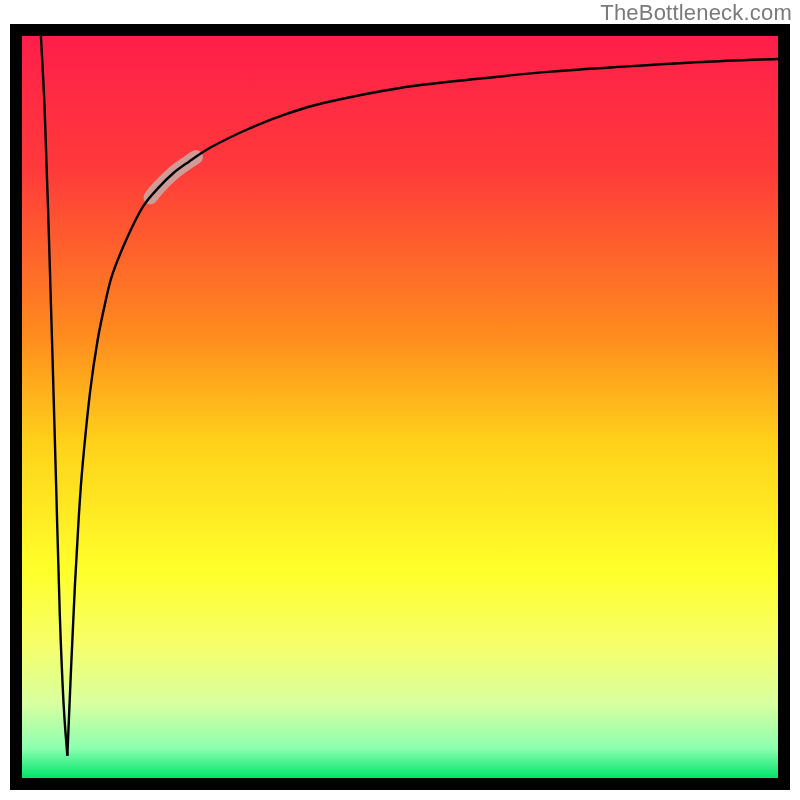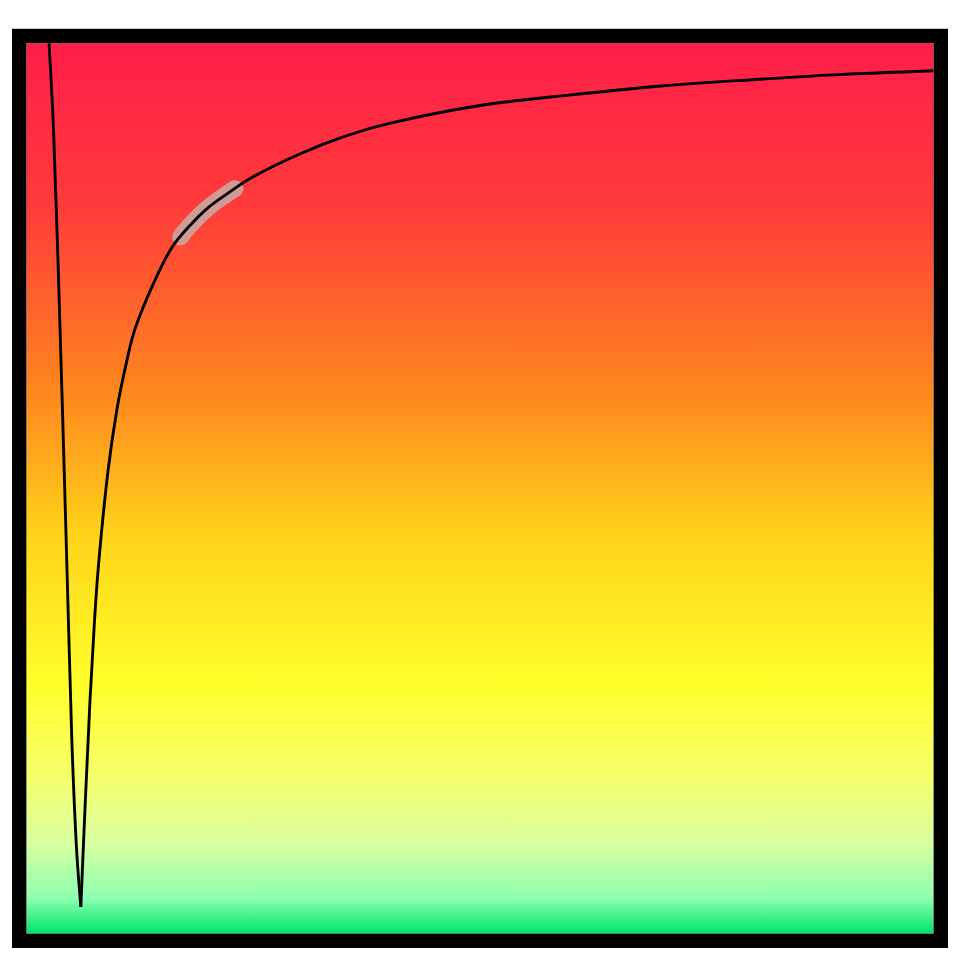--- a/index.html
+++ b/index.html
@@ -29,20 +29,21 @@
   svg {
     position: absolute;
     left: 0;
     top: 0;
   }
 </style>
 </head>
 <body>
 
 <div class="stage">
+  <div class="attribution">TheBottleneck.com</div>
 
   <svg id="chart-svg" width="800" height="800" viewBox="0 0 800 800">
     <defs>
       <linearGradient id="bg-grad" x1="0" y1="0" x2="0" y2="1">
           <stop offset="0.0%" stop-color="#ff1e4a"></stop>
           <stop offset="18.0%" stop-color="#ff3a3a"></stop>
           <stop offset="40.0%" stop-color="#ff8a1e"></stop>
           <stop offset="55.0%" stop-color="#ffd21a"></stop>
           <stop offset="72.0%" stop-color="#ffff2a"></stop>
           <stop offset="82.0%" stop-color="#f6ff6a"></stop>

